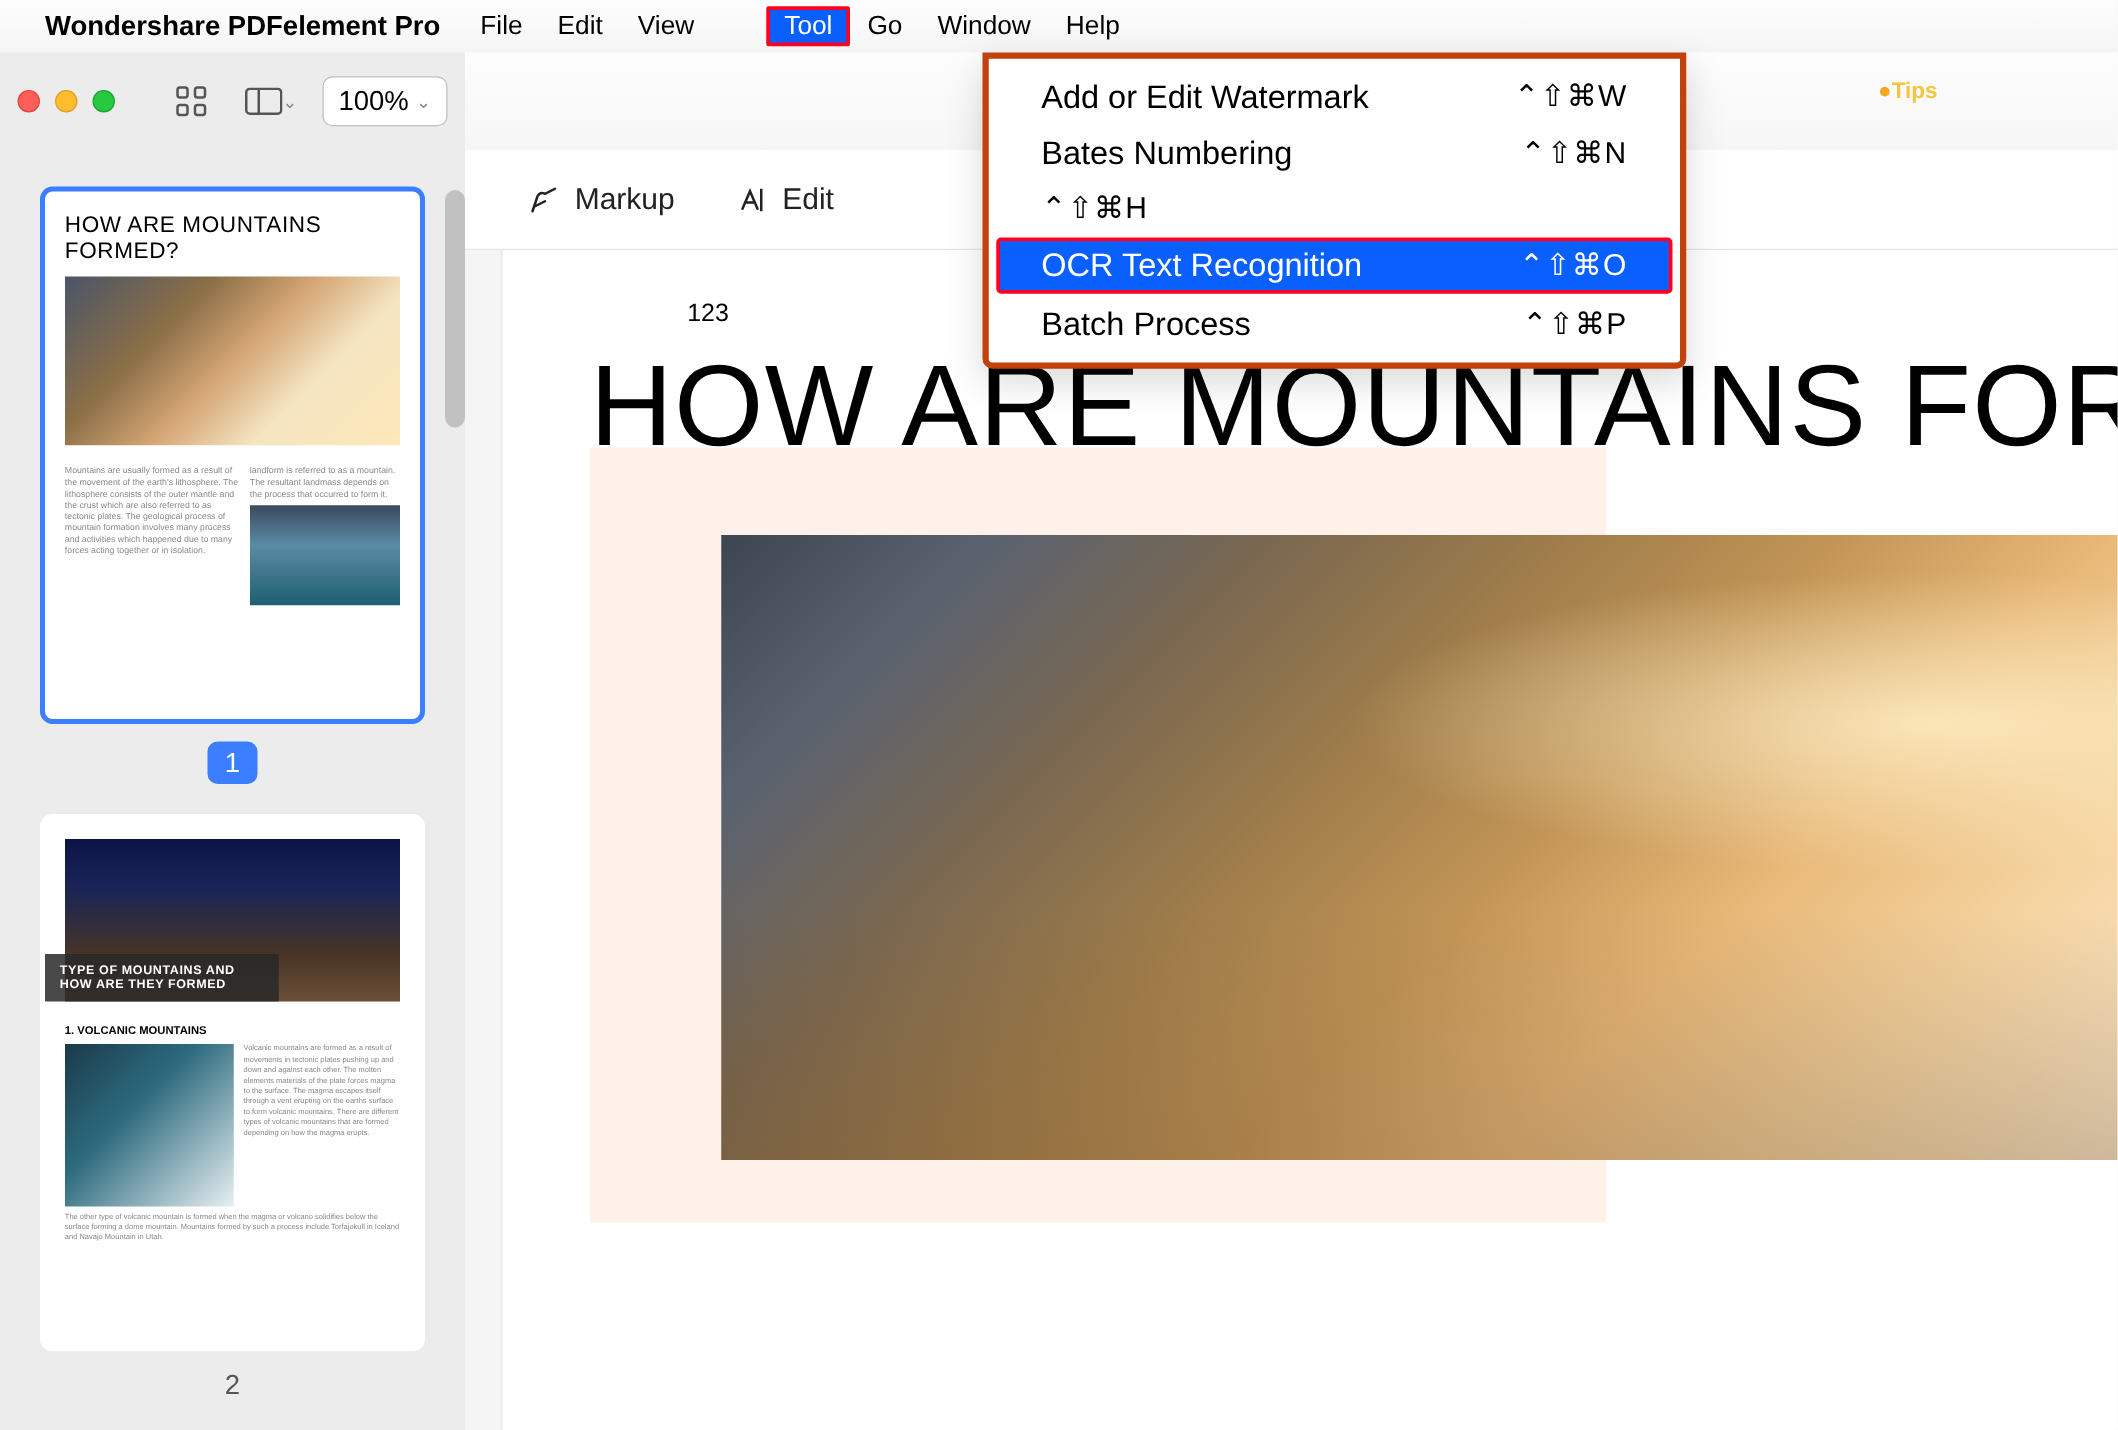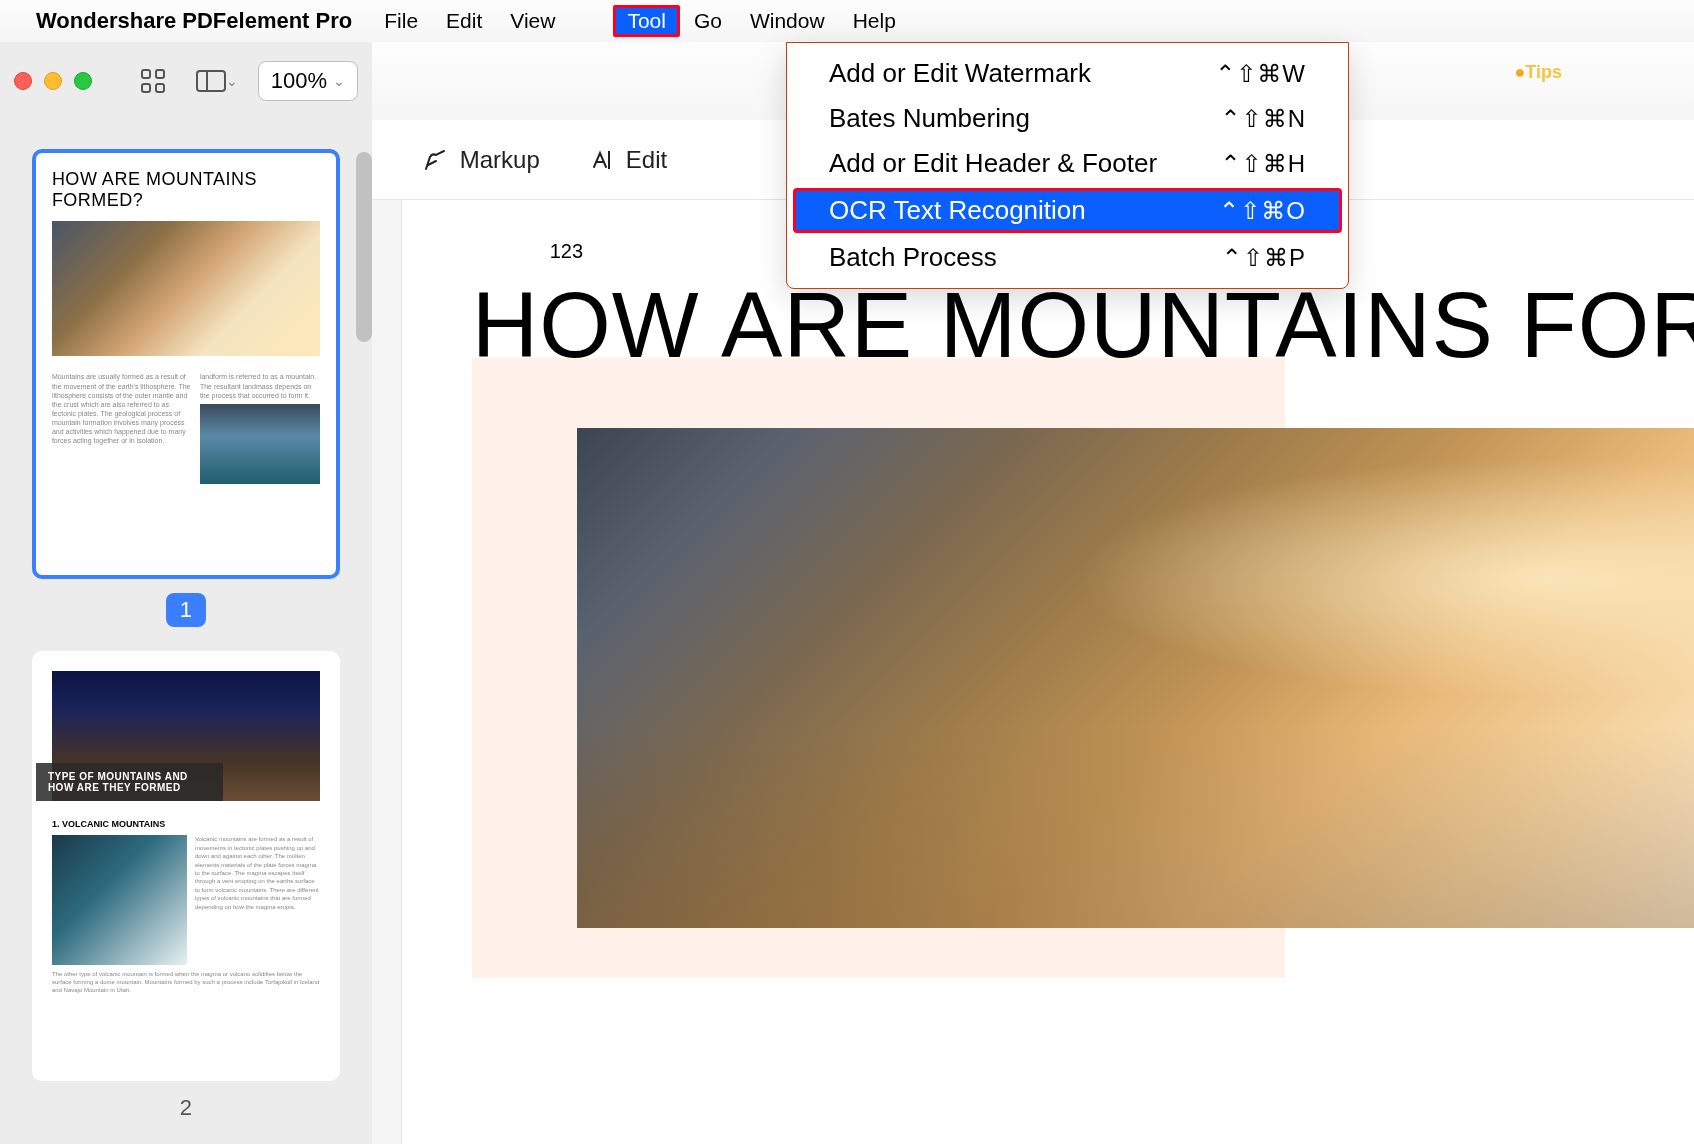--- a/index.html
+++ b/index.html
@@ -164,21 +164,21 @@
     }
     .titlebar {
       height: 78px;
       display: flex;
       align-items: center;
       justify-content: space-between;
       padding: 0 30px;
       background: linear-gradient(#fdfdfd, #f6f6f6);
     }
     .doc-title { font-size: 22px; color: #222; flex:1; text-align: center; }
-    .watermark-logo { position: absolute; right: 132px; top: 62px; font-size: 18px; color: #f5c542; font-weight: 700; }
+    .watermark-logo { position: absolute; right: 144px; top: 62px; font-size: 18px; color: #f5c542; font-weight: 700; }
     
     .toolbar {
       height: 80px;
       display: flex;
       align-items: center;
       padding: 0 50px;
       gap: 48px;
       border-bottom: 1px solid #e5e5e5;
       font-size: 24px;
       color: #222;
@@ -249,21 +249,21 @@
         linear-gradient(180deg, transparent 60%, rgba(100,70,40,0.3) 100%);
     }
     
     
     .dropdown {
       position: absolute;
       top: 42px;
       left: 786px;
       width: 563px;
       background: #fff;
-      border: 1px solid #c2410c;
+      border: 5px solid #c2410c;
       border-radius: 0 0 8px 8px;
       box-shadow: 0 10px 30px rgba(0,0,0,0.15);
       padding: 8px 0;
       z-index: 100;
     }
     .dd-item {
       display: flex;
       justify-content: space-between;
       align-items: center;
       padding: 7px 42px;
@@ -311,21 +311,20 @@
 <div class="dropdown">
   <div class="dd-item">
     <span>Add or Edit Watermark</span>
     <span class="dd-shortcut">⌃⇧⌘W</span>
   </div>
   <div class="dd-item">
     <span>Bates Numbering</span>
     <span class="dd-shortcut">⌃⇧⌘N</span>
   </div>
   <div class="dd-item">
-    <span>Add or Edit Header &amp; Footer</span>
     <span class="dd-shortcut">⌃⇧⌘H</span>
   </div>
   <div class="dd-item highlighted">
     <span>OCR Text Recognition</span>
     <span class="dd-shortcut">⌃⇧⌘O</span>
   </div>
   <div class="dd-item">
     <span>Batch Process</span>
     <span class="dd-shortcut">⌃⇧⌘P</span>
   </div>

